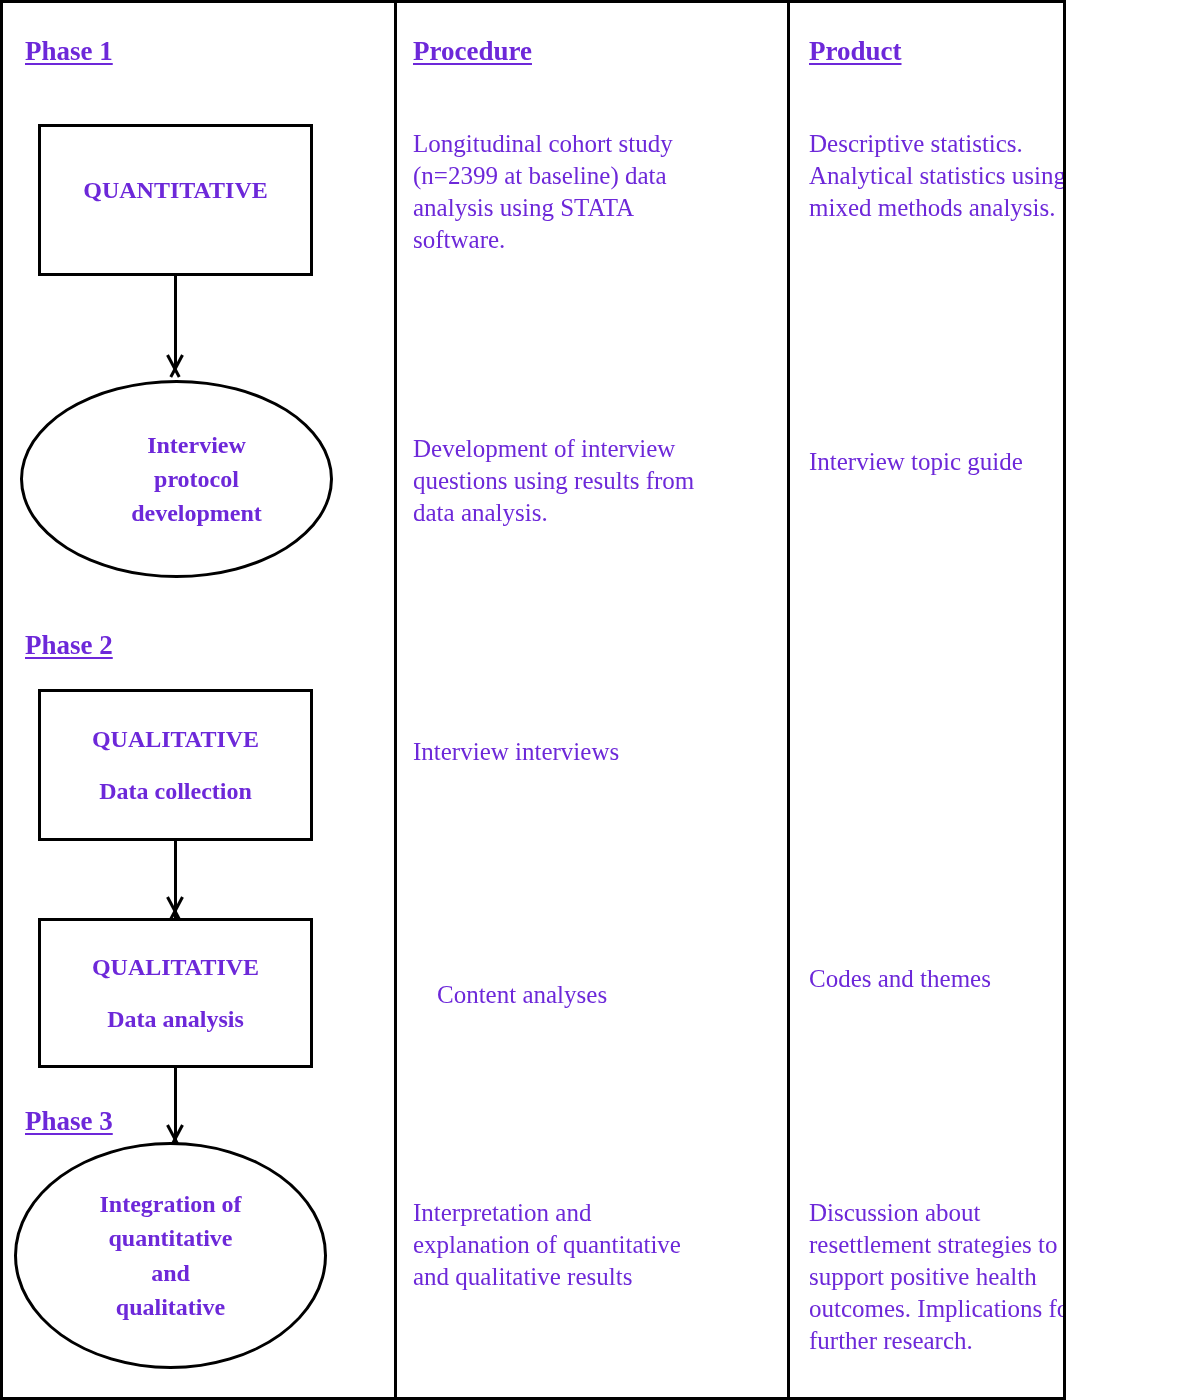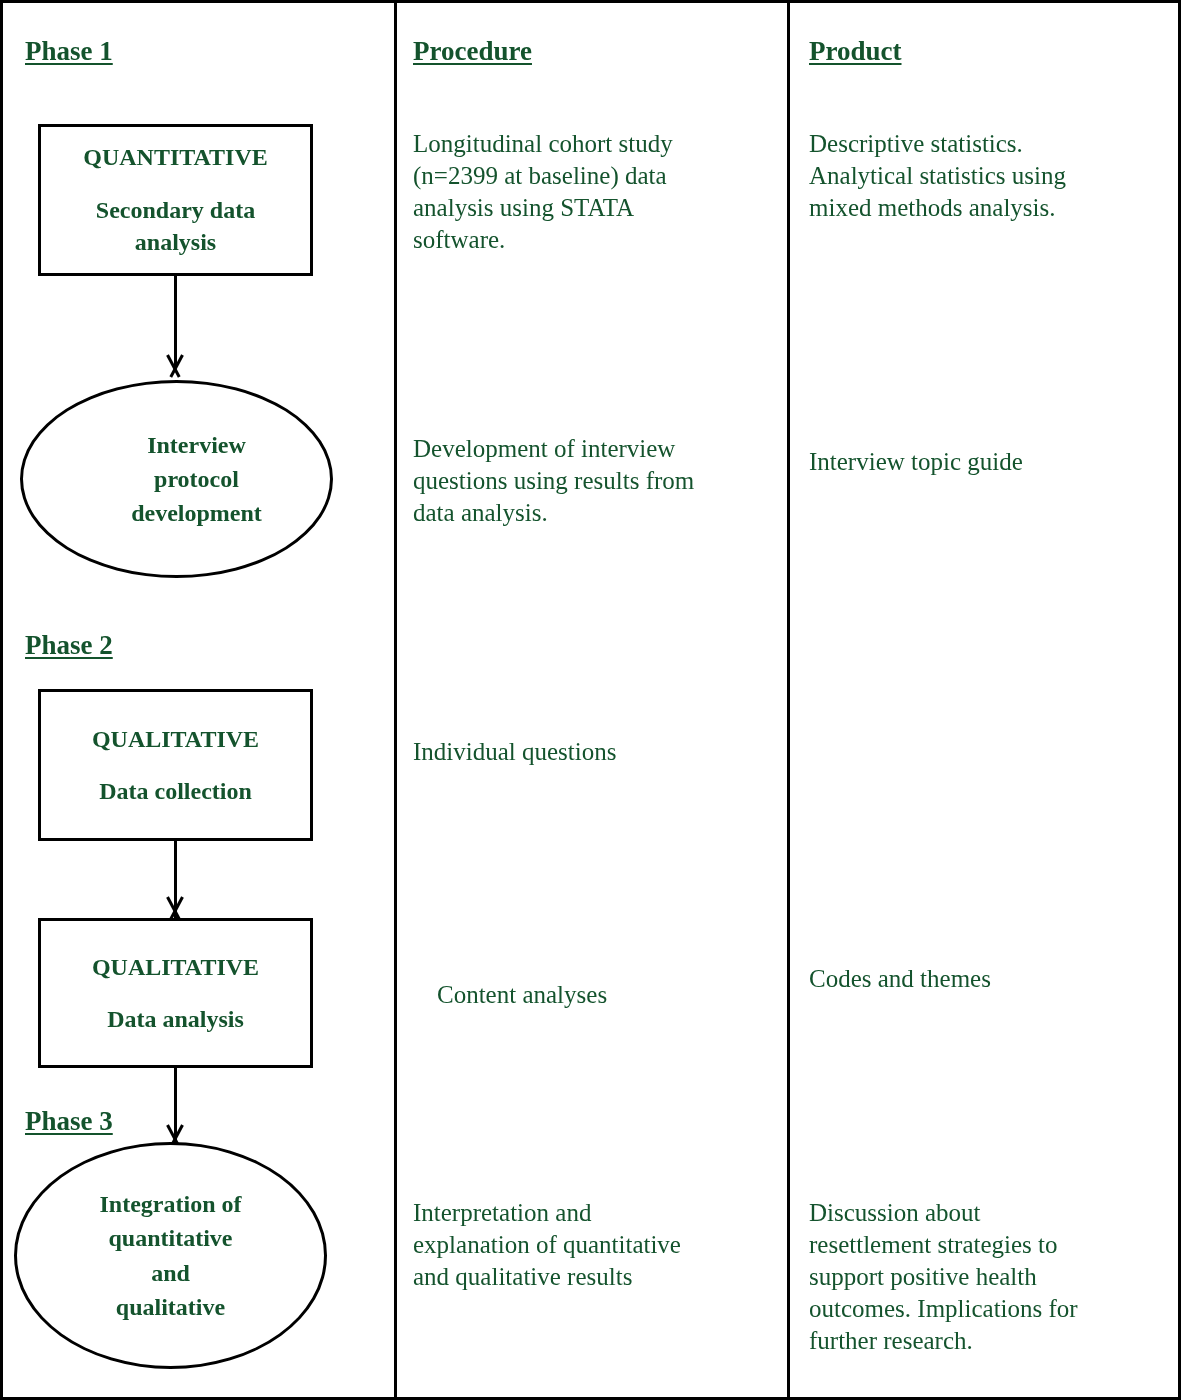--- a/index.html
+++ b/index.html
@@ -2,25 +2,25 @@
 <html><head>
 <meta charset="utf-8">
 <style>
   html, body {
     margin: 0;
     padding: 0;
     background: #ffffff;
   }
   #page {
     position: relative;
-    width: 1181px;
+    width: 1066px;
     height: 1400px;
     background: #ffffff;
     font-family: "Liberation Serif", "DejaVu Serif", serif;
-    color: #14532d;
+    color: #6d28d9;
     overflow: hidden;
     box-sizing: border-box;
     border: 3px solid #000000;
   }
 
   
   .divider {
     position: absolute;
     top: 0;
     bottom: 0;
@@ -126,22 +126,20 @@
   <div class="divider" id="divider-2"></div>
 
   <div class="col-header" style="left:22px; top:34px;">Phase 1</div>
 
   <div class="col-header" style="left:410px; top:34px;">Procedure</div>
 
   <div class="col-header" style="left:806px; top:34px;">Product</div>
 
   <div class="proc-box" style="left:35px; top:121px; width:275px; height:152px;">
     <div class="b-title">QUANTITATIVE</div>
-    <div class="b-sub" style="white-space:pre-line;">Secondary data
-analysis</div>
   </div>
 
   <div class="conn-line" style="left:171px; top:273px; height:90px;"></div>
   <div class="arrow-v" style="left:159px; top:352px;"></div>
 
   <div class="text-block" style="left:410px; top:125px; width:330px;">Longitudinal cohort study
 (n=2399 at baseline) data
 analysis using  STATA
 software.</div>
 
@@ -164,21 +162,21 @@
   <div class="phase-label" style="left:22px; top:628px;">Phase 2</div>
 
   <div class="proc-box" style="left:35px; top:686px; width:275px; height:152px;">
     <div class="b-title">QUALITATIVE</div>
     <div class="b-sub" style="white-space:pre-line;">Data collection</div>
   </div>
 
   <div class="conn-line" style="left:171px; top:838px; height:78px;"></div>
   <div class="arrow-v" style="left:159px; top:894px;"></div>
 
-  <div class="text-block" style="left:410px; top:733px; width:340px;">Individual questions</div>
+  <div class="text-block" style="left:410px; top:733px; width:340px;">Interview interviews</div>
 
 
   <div class="proc-box" style="left:35px; top:915px; width:275px; height:150px;">
     <div class="b-title">QUALITATIVE</div>
     <div class="b-sub" style="white-space:pre-line;">Data analysis</div>
   </div>
 
   <div class="conn-line" style="left:171px; top:1065px; height:80px;"></div>
   <div class="arrow-v" style="left:159px; top:1122px;"></div>
 

